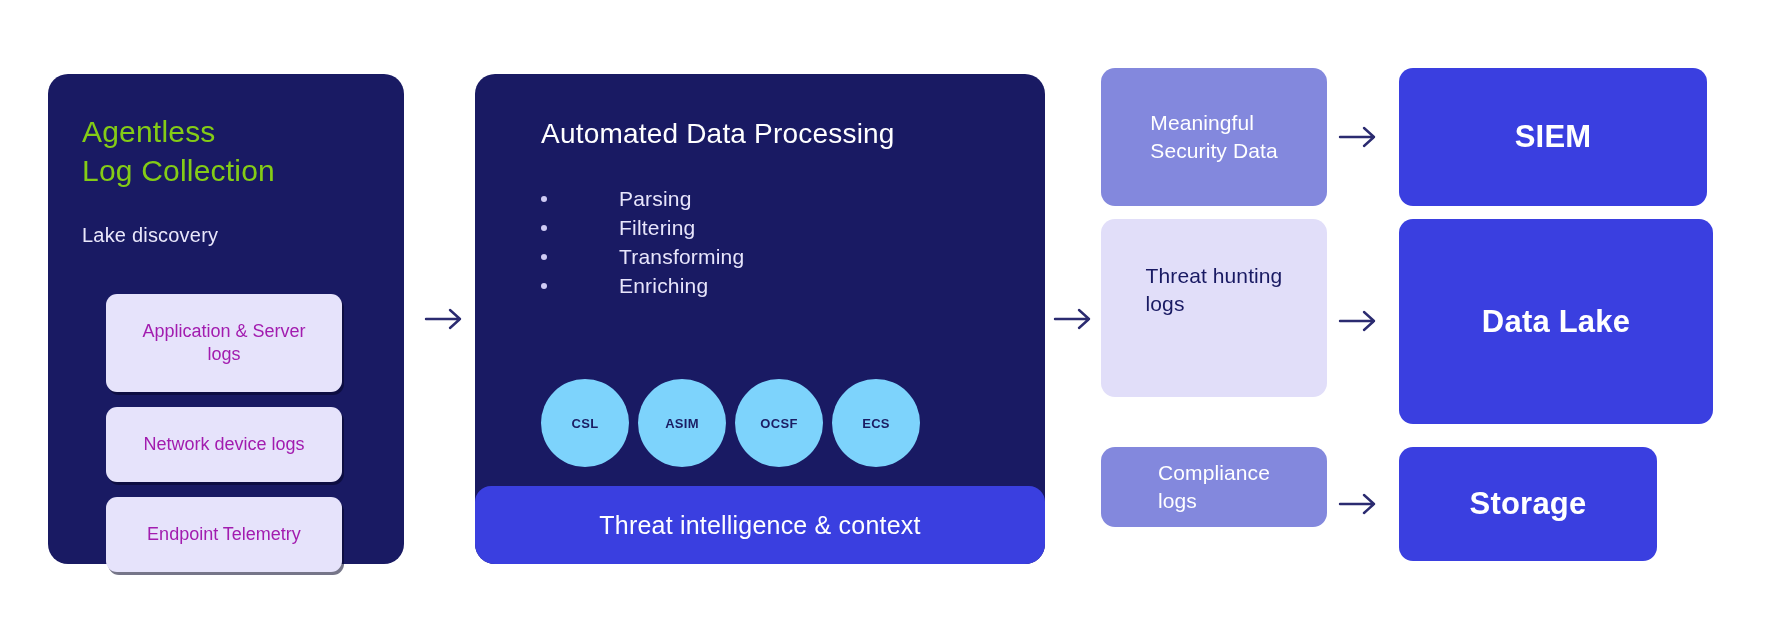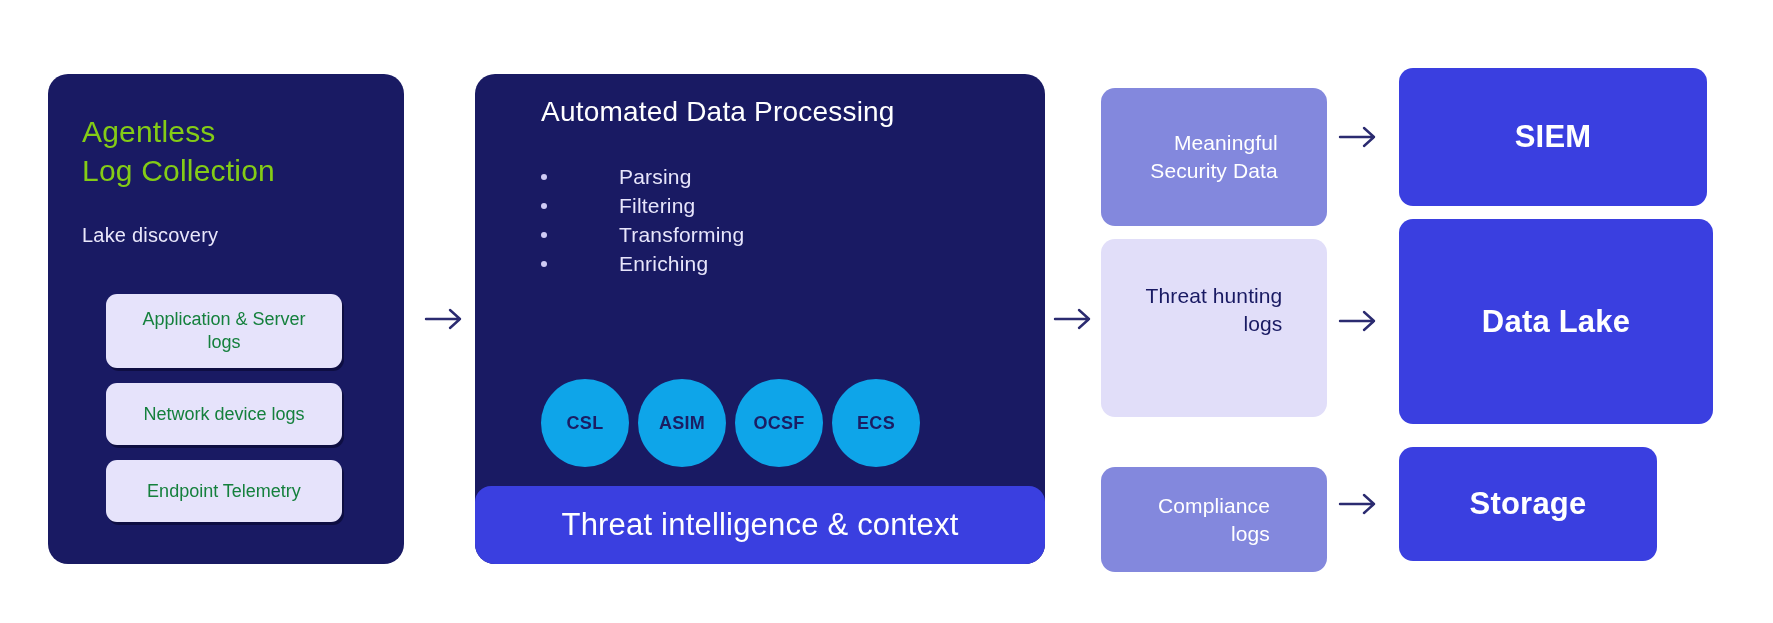--- a/index.html
+++ b/index.html
@@ -25,83 +25,82 @@
   #card-collection .title{
     color:#84cc16;font-size:30px;line-height:39px;font-weight:400;
     letter-spacing:.2px;white-space:pre-line;margin:0;
   }
   #card-collection .subtitle{
     color:#e9e7fb;font-size:20px;line-height:26px;font-weight:400;
     margin:32px 0 0 0;letter-spacing:.2px;
   }
   .chips{position:absolute;left:106px;top:294px;width:236px;}
   .chip{
-    background:#e6e3fb;color:#15803d;
+    background:#e6e3fb;color:#a21caf;
     border-radius:11px;
     font-size:18px;line-height:23px;font-weight:400;
     text-align:center;
-    padding:14px 10px;
+    padding:26px 10px;
     margin-bottom:15px;
     box-shadow:2px 3px 0 rgba(5,5,40,.55);
     box-sizing:border-box;
     min-height:62px;
     display:flex;align-items:center;justify-content:center;
     white-space:pre-line;
   }
   .chip:last-child{margin-bottom:0;}
 
   
   #card-processing{
     left:475px;top:74px;width:570px;height:490px;
     background:#191a63;border-radius:20px;
     overflow:hidden;
   }
   #card-processing .proc-title{
     color:#ffffff;font-size:28px;line-height:36px;font-weight:400;
-    margin:0;padding:20px 0 0 66px;letter-spacing:.2px;
+    margin:0;padding:42px 0 0 66px;letter-spacing:.2px;
   }
   .bullets{margin:0;padding:32px 0 0 0;list-style:none;}
   .bullets li{
     position:relative;color:#e7e5fb;font-size:21px;line-height:29px;
     padding-left:144px;letter-spacing:.2px;
   }
   .bullets li::before{
     content:"";position:absolute;left:66px;top:12px;
     width:6px;height:6px;border-radius:50%;background:#cfcbf4;
   }
   .circles{
     position:absolute;left:66px;top:305px;
     display:flex;gap:9px;
   }
   .mcircle{
     width:88px;height:88px;border-radius:50%;
-    background:#0ea5e9;color:#1b1d63;
-    display:flex;align-items:center;justify-content:center;
-    font-size:18px;font-weight:700;letter-spacing:.3px;
+    background:#7dd3fc;color:#1b1d63;
+    display:flex;align-items:center;justify-content:center;
+    font-size:13px;font-weight:700;letter-spacing:.3px;
   }
   #proc-banner{
     position:absolute;left:0;bottom:0;width:570px;height:78px;
     background:#3a3fe0;border-radius:16px;
     display:flex;align-items:center;justify-content:center;
-    color:#ffffff;font-size:31px;letter-spacing:.2px;
+    color:#ffffff;font-size:25px;letter-spacing:.2px;
     box-sizing:border-box;
   }
 
   
   .outbox{
     position:absolute;border-radius:14px;
     display:flex;align-items:center;justify-content:center;
-    text-align:right;font-size:21px;line-height:28px;
+    text-align:left;font-size:21px;line-height:28px;
     white-space:pre-line;letter-spacing:.1px;box-sizing:border-box;
     padding:4px 16px;
-    margin-top:20px;
   }
   #out-meaningful{left:1101px;top:68px;width:226px;height:138px;background:#8388dd;color:#ffffff;}
   #out-threat    {left:1101px;top:219px;width:226px;height:178px;background:#e1def9;color:#191a63;}
-  #out-compliance{left:1101px;top:447px;width:226px;height:105px;background:#8388dd;color:#ffffff;}
+  #out-compliance{left:1101px;top:447px;width:226px;height:80px;background:#8388dd;color:#ffffff;}
   #out-threat .inner{transform:translateY(-18px);}
 
   
   .destbox{
     position:absolute;border-radius:14px;
     display:flex;align-items:center;justify-content:center;
     background:#3a3fe0;color:#ffffff;
     font-size:31px;font-weight:700;letter-spacing:.2px;
     box-sizing:border-box;
   }

